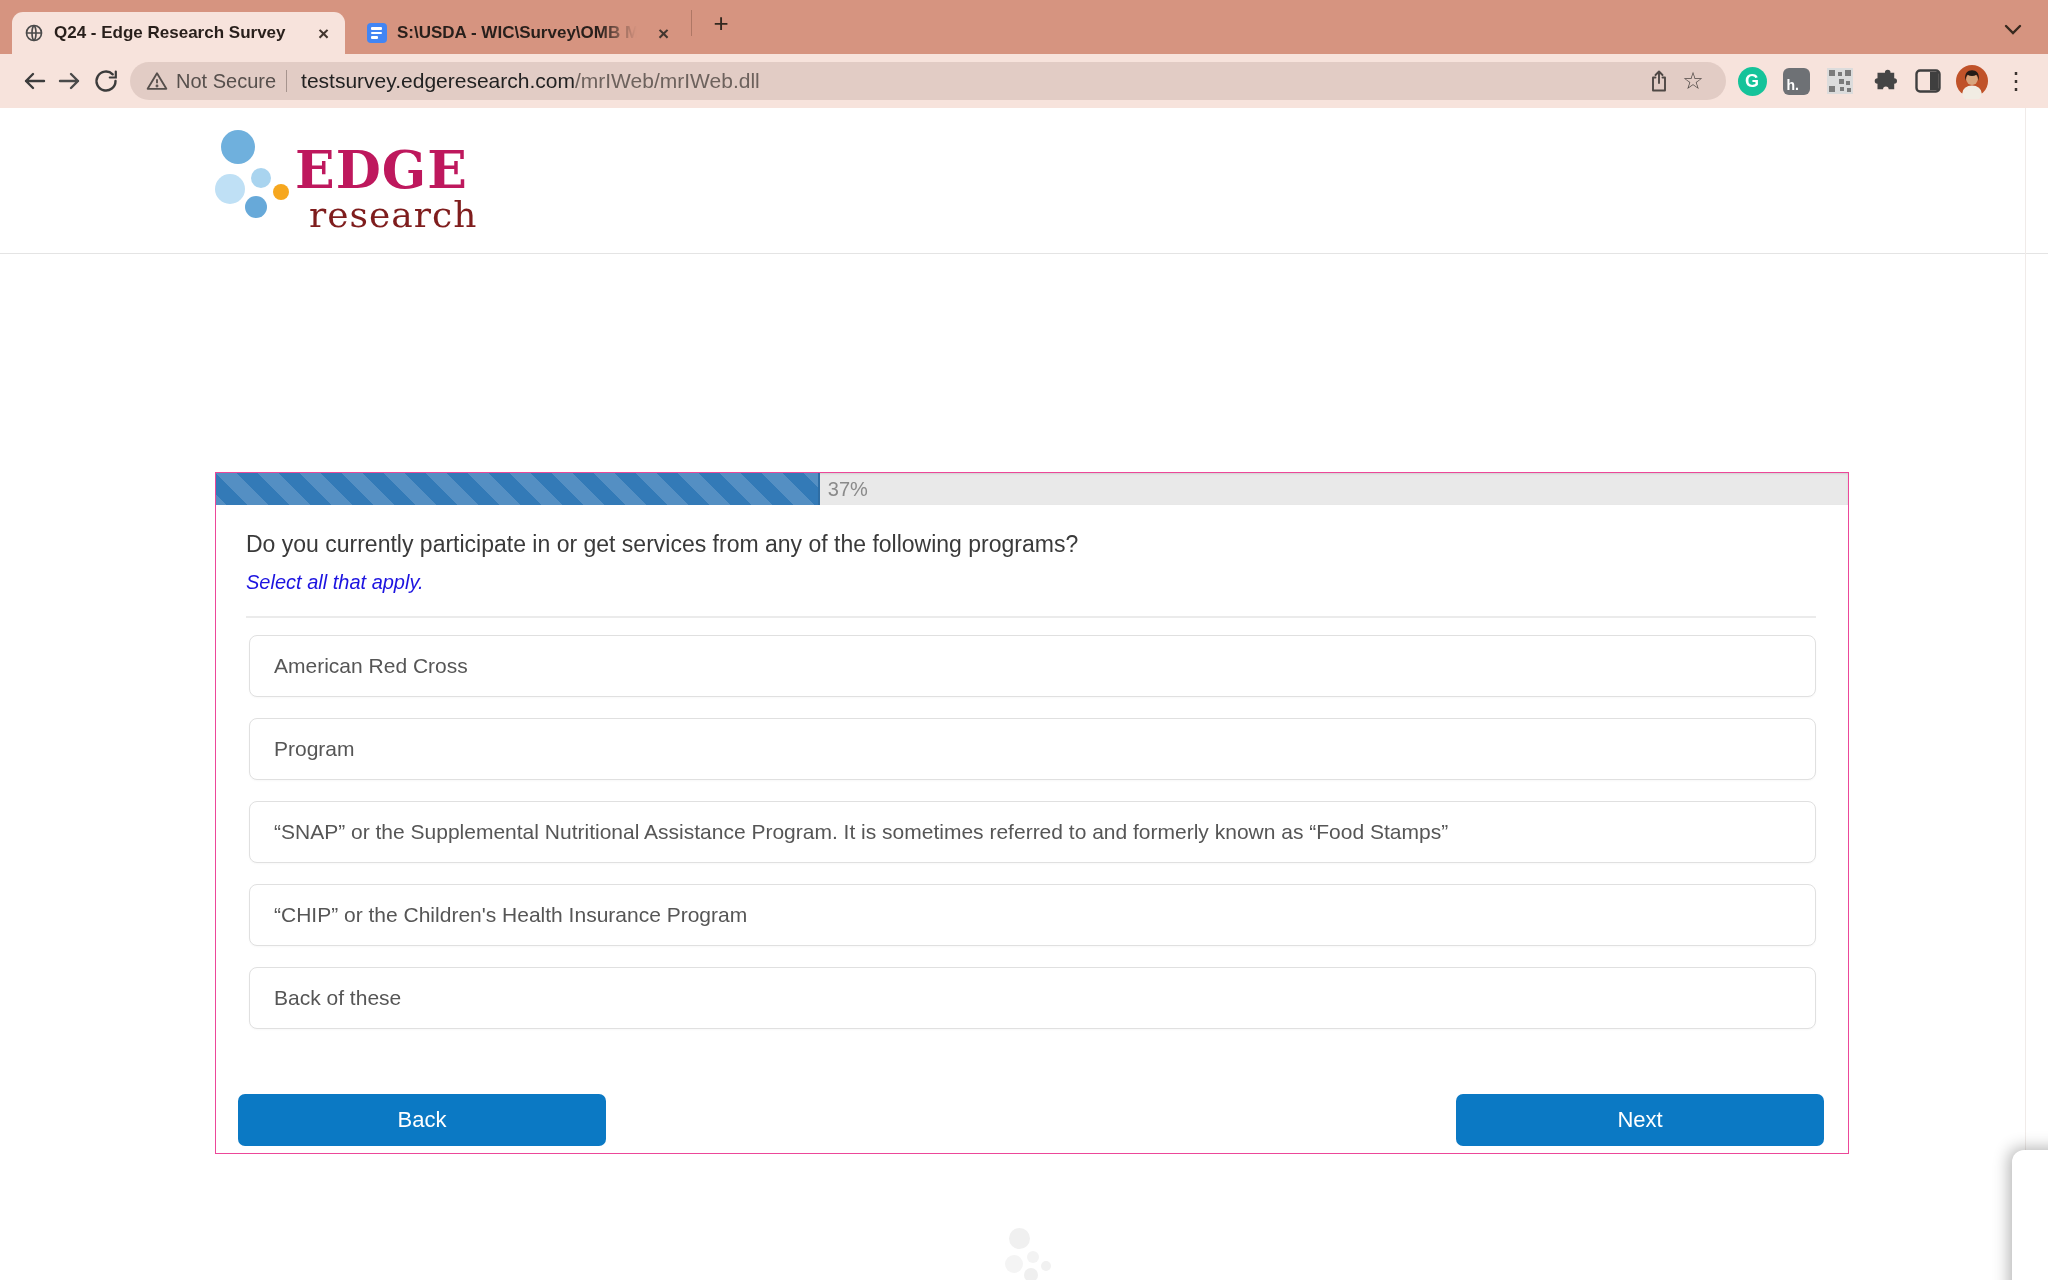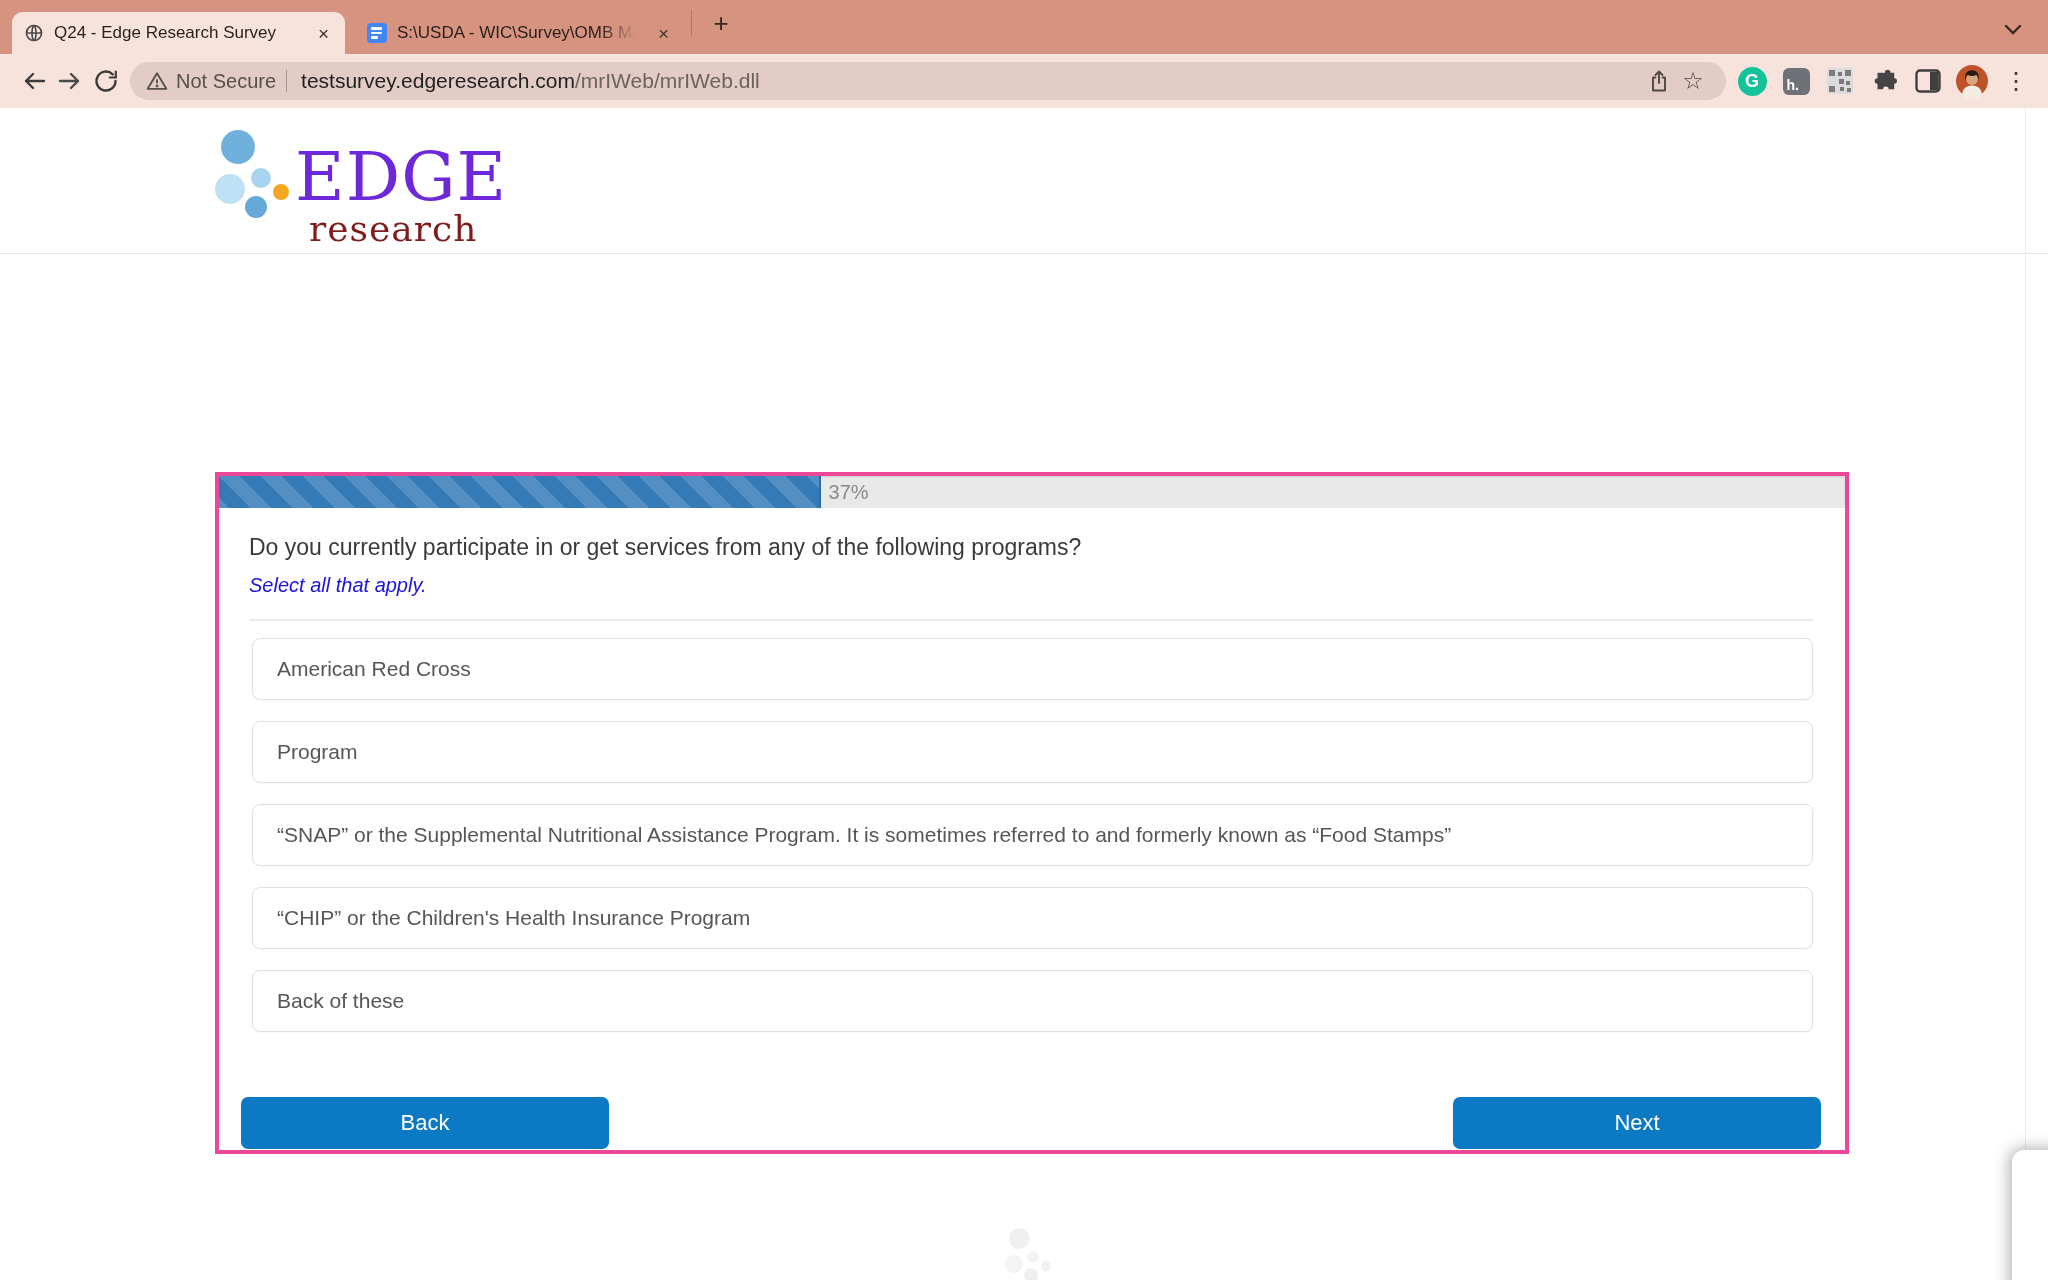--- a/index.html
+++ b/index.html
@@ -3,21 +3,21 @@
 <meta charset="utf-8">
 <style>
   * { margin:0; padding:0; box-sizing:border-box; }
   html,body { width:2048px; height:1280px; overflow:hidden; background:#fff;
               font-family:"Liberation Sans", sans-serif; }
 
   
   .tabstrip { height:54px; background:#d69480; position:relative;
               display:flex; align-items:flex-end; }
   .tab { height:42px; display:flex; align-items:center; gap:10px;
-         padding:0 12px; cursor:default; }
+         padding:0 12px; cursor:default;font-weight:bold; }
   .tab.active { margin-left:12px; width:333px; background:#f7e3dc;
                 border-radius:11px 11px 0 0; }
   .tab.inactive { margin-left:10px; width:330px; }
   .tab-title { flex:1; font-size:17px; color:#281f1b; white-space:nowrap;
                overflow:hidden; }
   .tab.inactive .tab-title { -webkit-mask-image:linear-gradient(to right,#000 82%,transparent 97%);
                              mask-image:linear-gradient(to right,#000 82%,transparent 97%); }
   .tab-close { font-size:19px; color:#43362f; line-height:1; padding:2px 4px; }
   .doc-favicon { width:20px; height:20px; border-radius:4px; background:#4285f4;
                  flex:none; display:flex; flex-direction:column; justify-content:center;
@@ -58,29 +58,29 @@
                  position:relative; }
   .logo { position:absolute; left:213px; top:22px; display:flex; gap:6px; }
   .logo-circles { width:76px; height:100px; position:relative; flex:none; }
   .logo-circles b, .watermark b { position:absolute; border-radius:50%; display:block; }
   .lc1 { left:8px;  top:0;    width:34px; height:34px; background:#6fb0dd; }
   .lc2 { left:38px; top:38px; width:20px; height:20px; background:#a9d4ef; }
   .lc3 { left:2px;  top:44px; width:30px; height:30px; background:#bfe0f5; }
   .lc4 { left:60px; top:54px; width:16px; height:16px; background:#f6a71f; }
   .lc5 { left:32px; top:66px; width:22px; height:22px; background:#67a9d9; }
   .logo-text { padding-top:18px; }
-  .logo-title { font-family:"DejaVu Serif", serif; font-weight:normal; font-size:68px;
-                line-height:0.85; color:#6d28d9; letter-spacing:1px; }
+  .logo-title { font-family:"DejaVu Serif", serif; font-weight:bold; font-size:52px;
+                line-height:0.85; color:#be185d; letter-spacing:1px; }
   .logo-sub { font-family:"DejaVu Serif", serif; font-size:36px; color:#7f1d1d;
               margin:2px 0 0 14px; letter-spacing:1px; }
 
   
   .page { position:relative; height:1079px; background:#fff; }
   .card { position:absolute; left:215px; top:218px; width:1634px; height:682px;
-          background:#fff; border:4px solid #ec4899; }
+          background:#fff; border:1px solid #ec4899; }
   .progress { height:32px; background:#e9e9e9;
               box-shadow:inset 0 1px 2px rgba(0,0,0,.10); display:flex; align-items:center; }
   .progress-fill { height:100%; background-color:#337ab7; border-right:2px solid #2e6da4;
       background-image:linear-gradient(45deg, rgba(255,255,255,.16) 25%, transparent 25%,
         transparent 50%, rgba(255,255,255,.16) 50%, rgba(255,255,255,.16) 75%,
         transparent 75%, transparent);
       background-size:42px 42px; flex:none; }
   .progress-label { font-size:20px; color:#8a8a8a; margin-left:8px; }
   .qblock { margin:26px 32px 0 30px; }
   .question { font-size:23px; color:#3a3a3a; }

